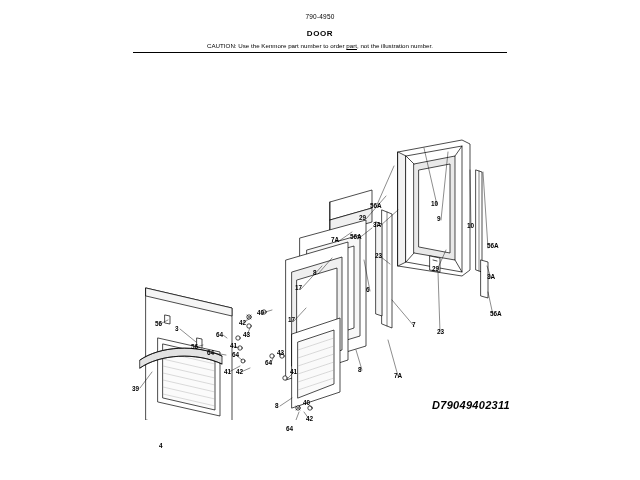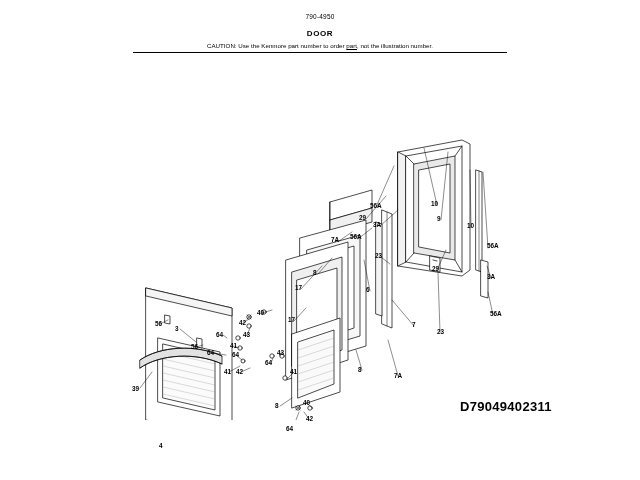--- a/index.html
+++ b/index.html
@@ -60,24 +60,25 @@
     position: absolute;
     top: 60px;
     left: 0;
     width: 640px;
     height: 360px;
   }
   .diagram svg { display: block; }
   .doc-id {
     position: absolute;
     top: 399px;
-    left: 460px;
-    font-size: 13px;
+    left: 432px;
+    font-size: 11px;
     font-weight: bold;
     letter-spacing: 0.3px;
+    font-style: italic;
   }
   .lbl {
     position: absolute;
     font-size: 6.4px;
     font-weight: bold;
     line-height: 1;
     white-space: nowrap;
   }
 </style>
 </head>

